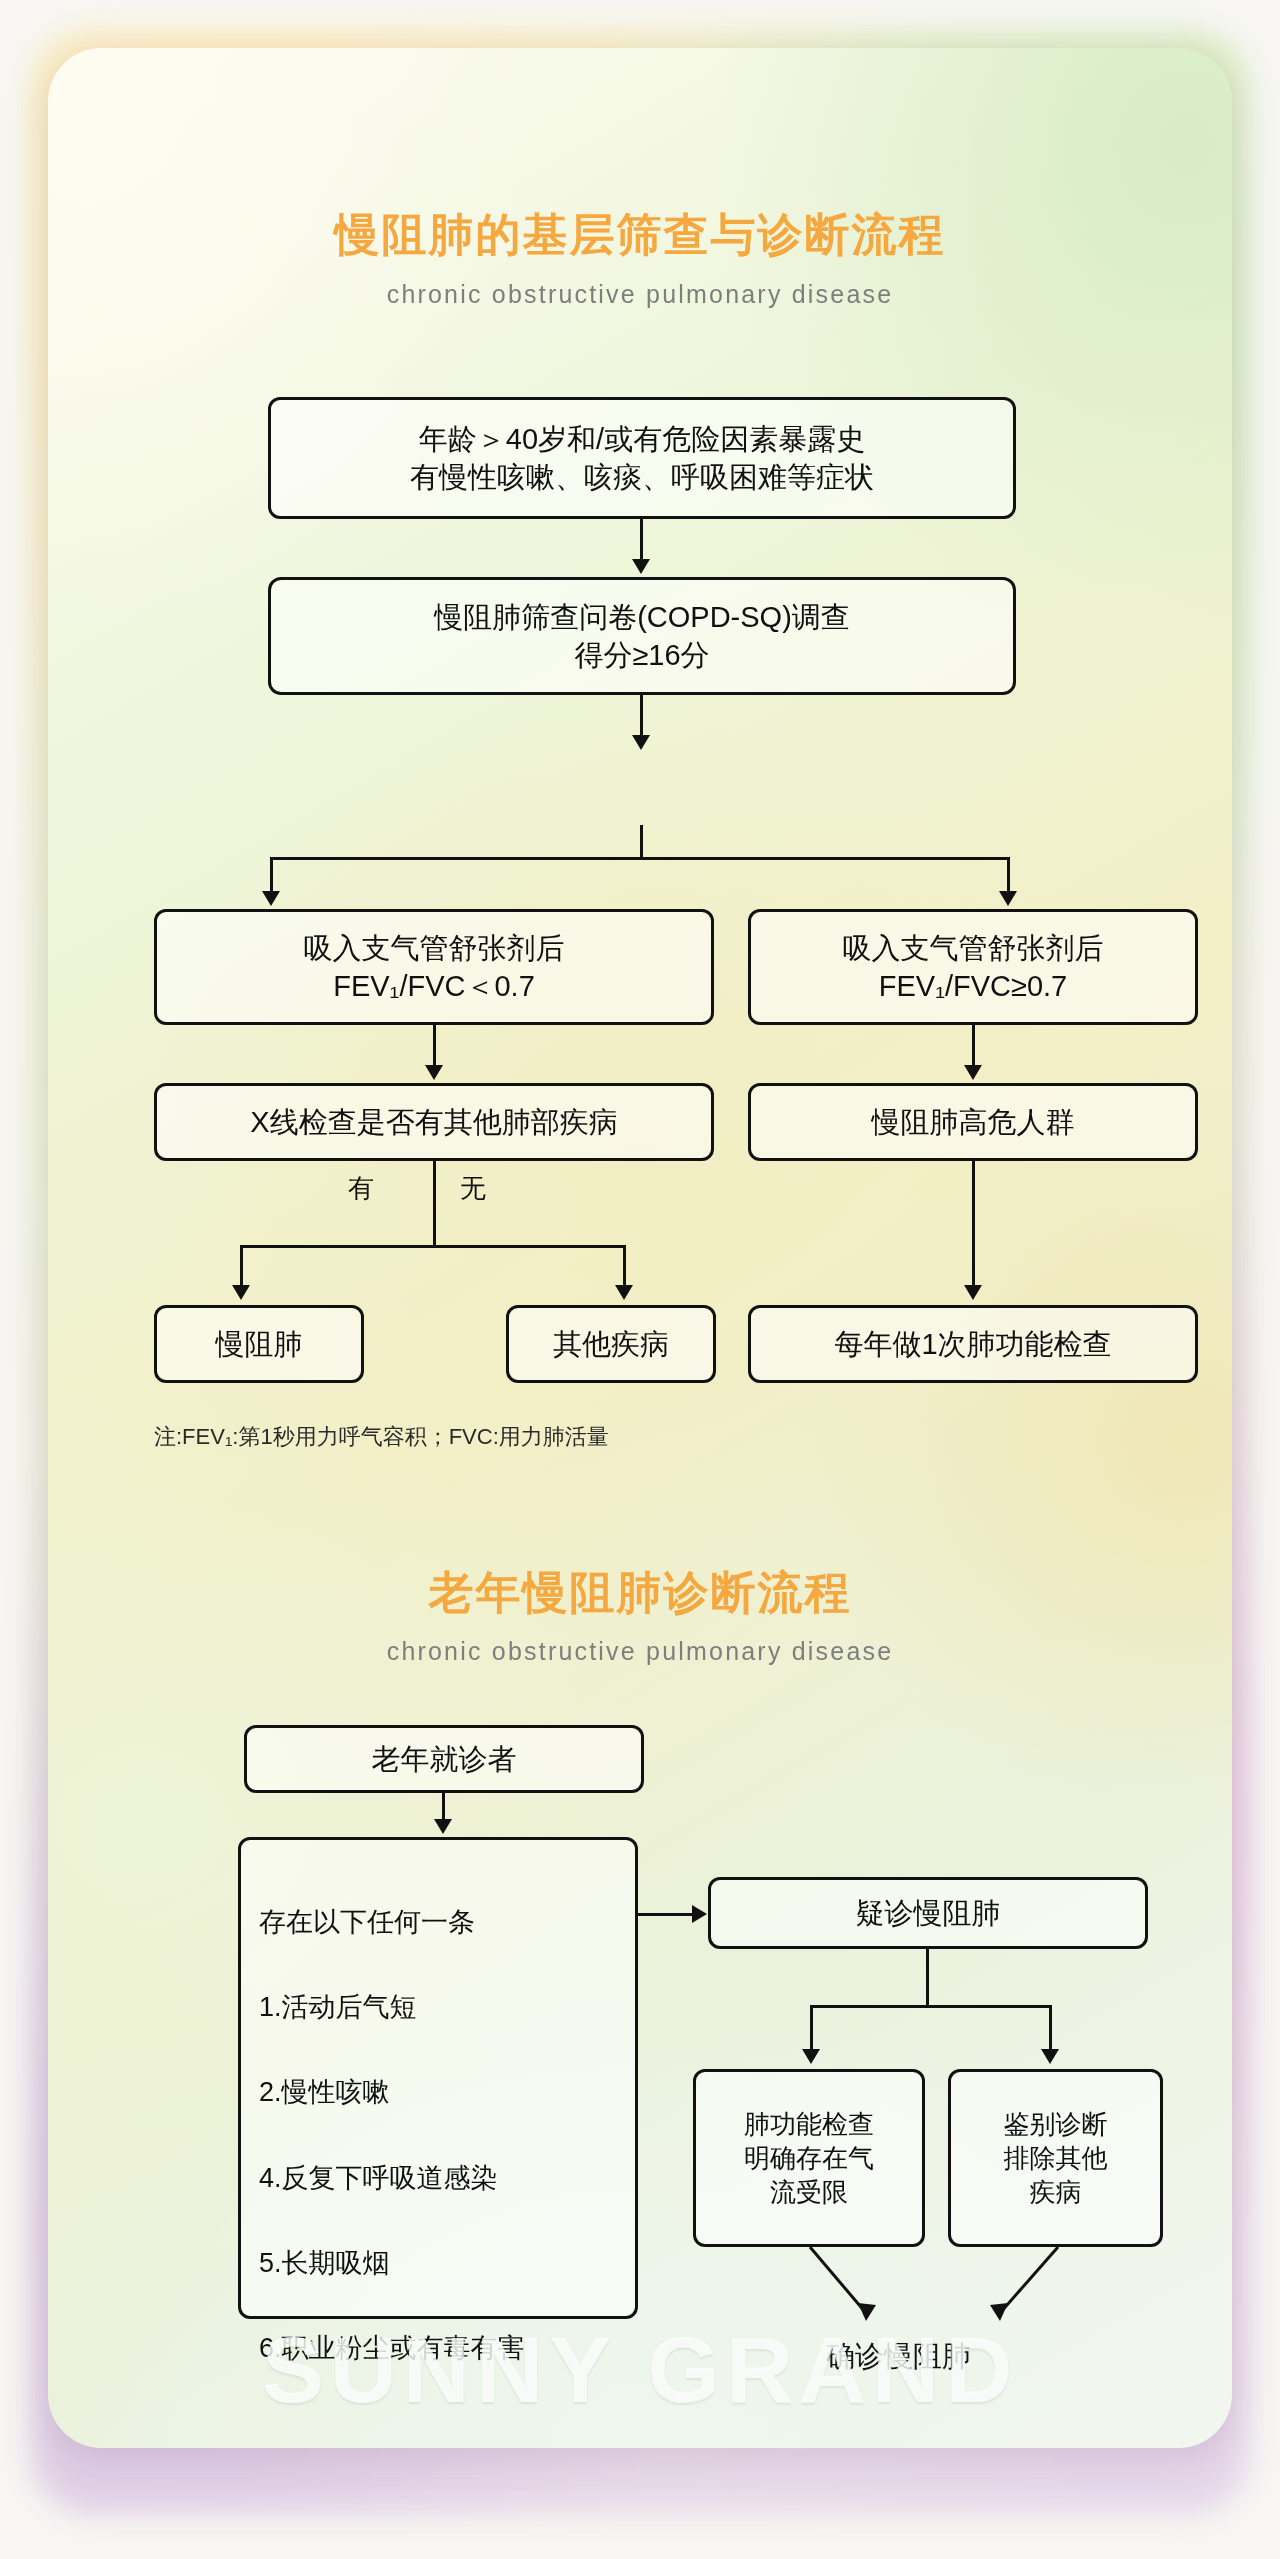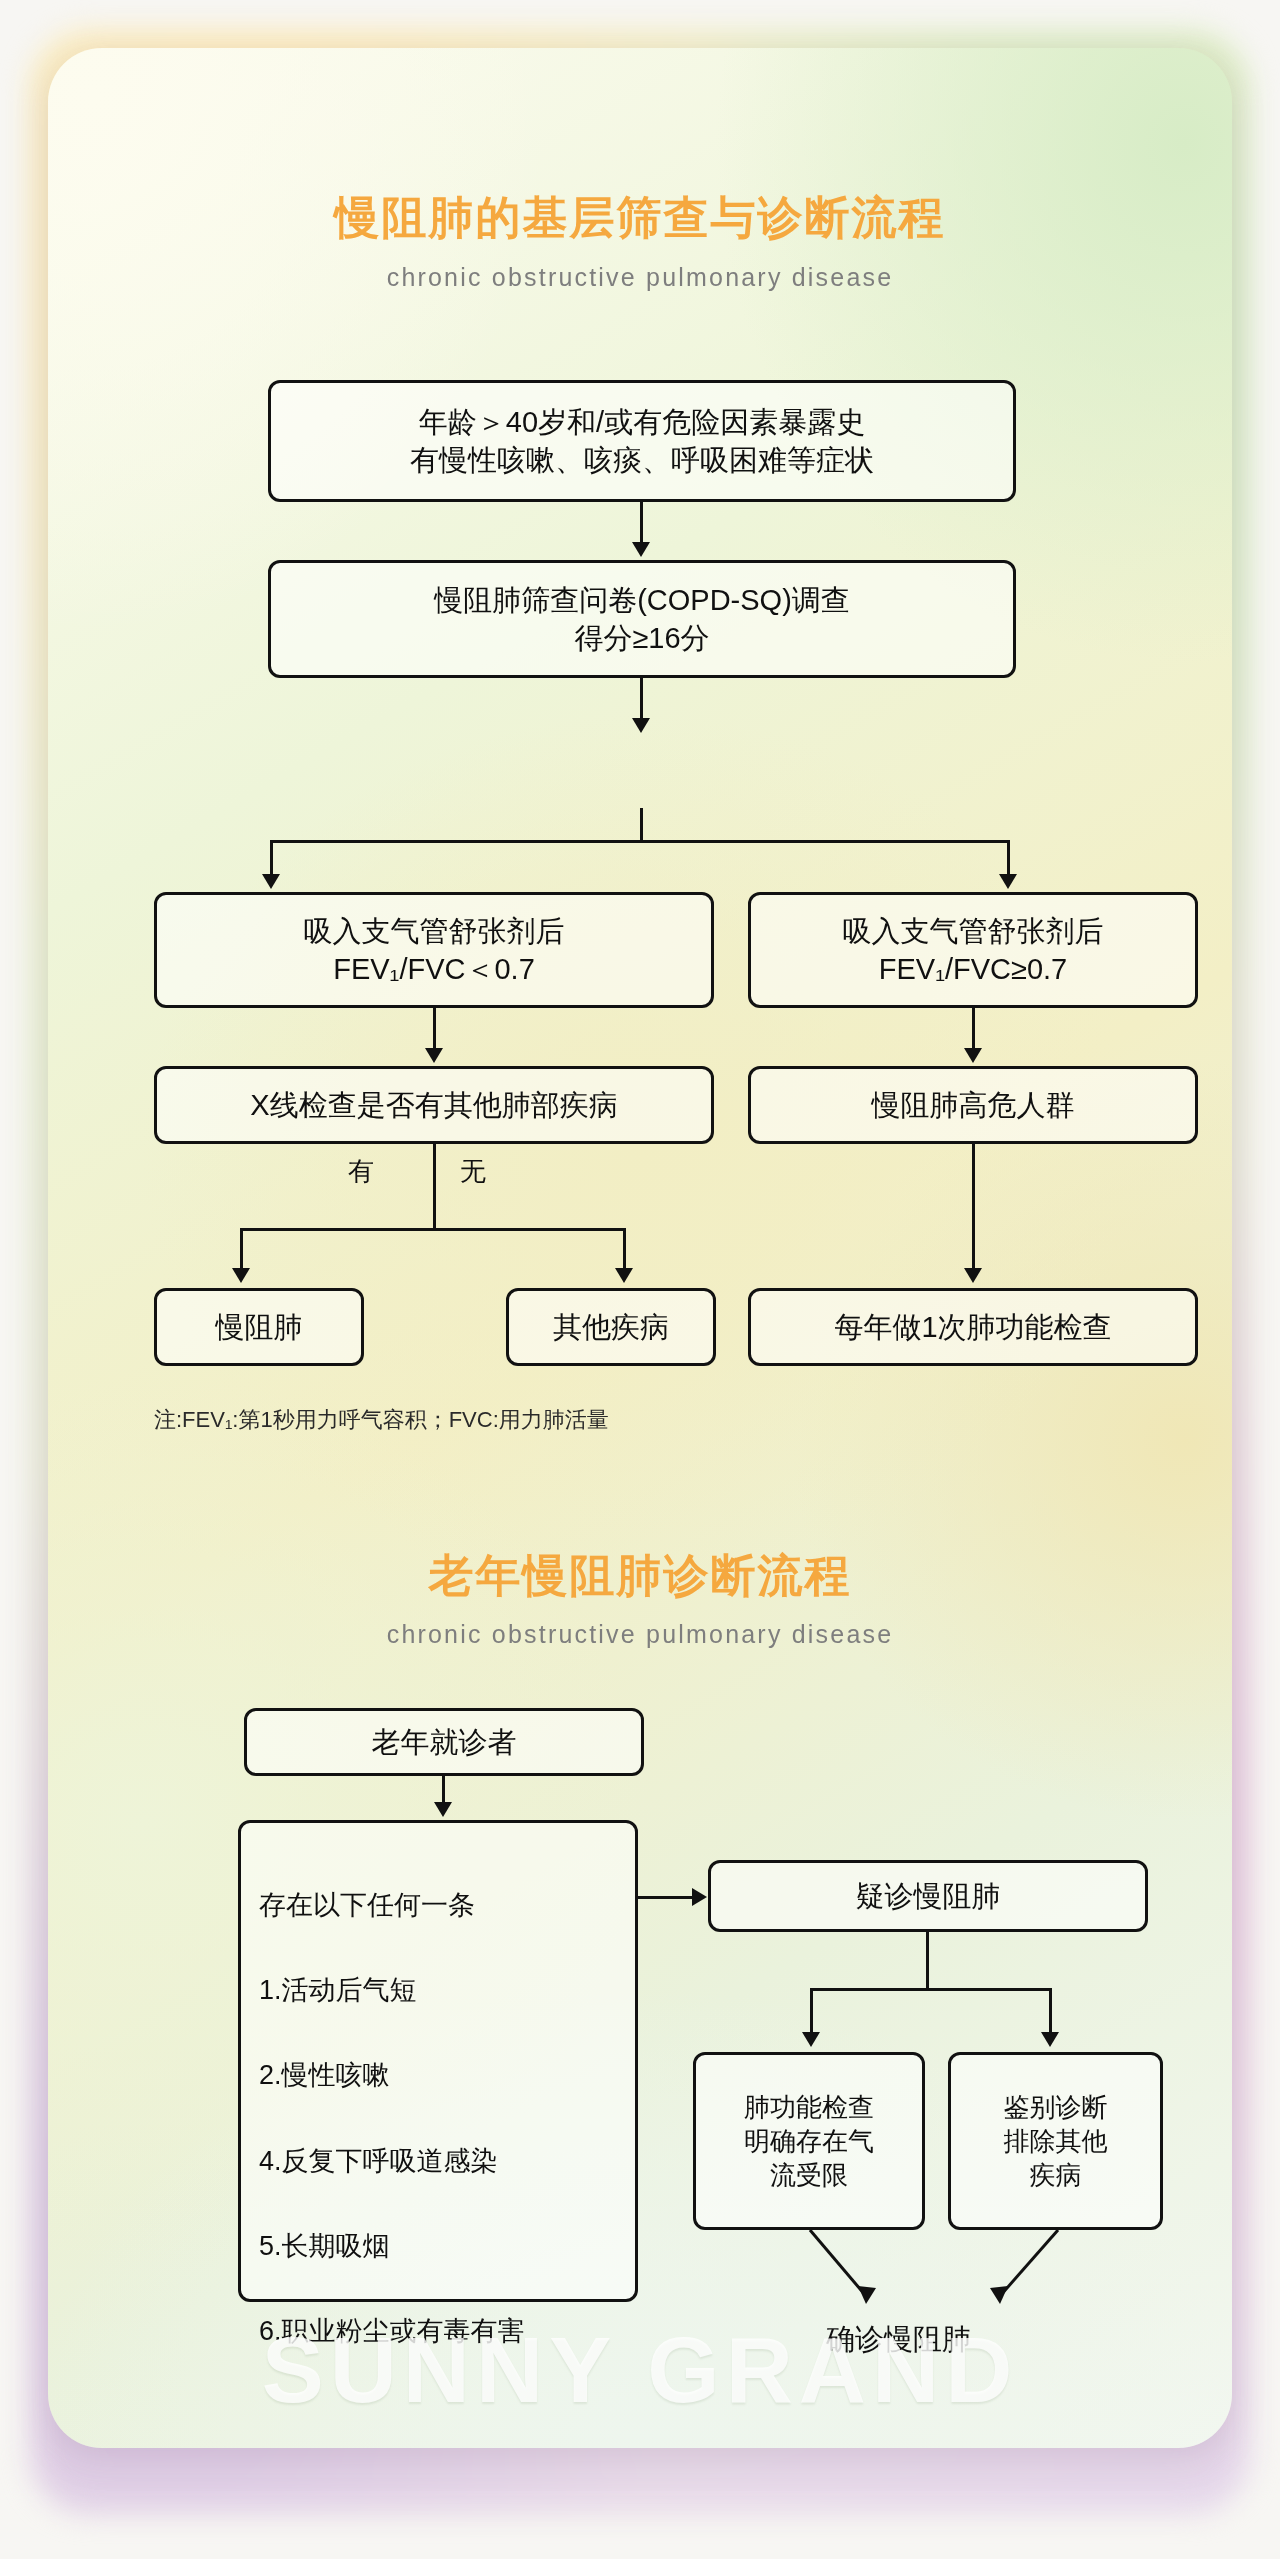--- a/index.html
+++ b/index.html
@@ -36,21 +36,21 @@
     box-shadow: 0 10px 34px rgba(120,90,130,.18);
     background:
       radial-gradient(ellipse 55% 32% at 4% 2%,   #fdfcef 0%, rgba(253,252,239,0) 70%),
       radial-gradient(ellipse 55% 30% at 96% 4%,  #d7ecc6 0%, rgba(215,236,198,0) 72%),
       radial-gradient(ellipse 60% 26% at 50% 46%, #f2eec4 0%, rgba(242,238,196,0) 70%),
       radial-gradient(ellipse 46% 22% at 96% 58%, #f0e7b6 0%, rgba(240,231,182,0) 72%),
       radial-gradient(ellipse 60% 26% at 8% 74%,  #eef4d8 0%, rgba(238,244,216,0) 72%),
       radial-gradient(ellipse 70% 26% at 50% 100%,#eef6ee 0%, rgba(238,246,238,0) 74%),
       linear-gradient(150deg, #fbfbef 0%, #eef5d9 28%, #f3efc6 52%, #eaf2dc 76%, #f2f7f0 100%);
   }
-  .card-inner { position: absolute; inset: 0; }
+  .card-inner { position: absolute; inset: 0; margin-top: 17px; }
 
   
   .watermark {
     position: absolute;
     left: 0; right: 0; bottom: 24px;
     text-align: center;
     font-size: 93px;
     letter-spacing: 6px;
     font-weight: 700;
     color: rgba(255,255,255,.80);
@@ -151,21 +151,21 @@
     <div class="card-inner">
 
       <div class="sec-title" style="top:140px;">慢阻肺的基层筛查与诊断流程</div>
       <div class="sec-sub" style="top:215px;">chronic obstructive pulmonary disease</div>
 
       <div class="box" style="left:220px; top:332px; width:748px; height:122px;">年龄＞40岁和/或有危险因素暴露史
 有慢性咳嗽、咳痰、呼吸困难等症状</div>
       <div class="vline" style="left:592px; top:454px; height:44px;"></div>
       <div class="arrow-down" style="left:584px; top:494px;"></div>
 
-      <div class="box" style="left:220px; top:512px; width:748px; height:118px;">慢阻肺筛查问卷(COPD-SQ)调查
+      <div class="box" style="left:220px; top:512px; width:748px; height:118px;border-radius:13px;">慢阻肺筛查问卷(COPD-SQ)调查
 得分≥16分</div>
       <div class="vline" style="left:592px; top:630px; height:44px;"></div>
       <div class="arrow-down" style="left:584px; top:670px;"></div>
 
 
       <div class="vline" style="left:592px; top:760px; height:34px;"></div>
       <div class="hline" style="left:222px; top:792px; width:740px;"></div>
       <div class="vline" style="left:222px; top:792px; height:38px;"></div>
       <div class="arrow-down" style="left:214px; top:826px;"></div>
       <div class="vline" style="left:959px; top:792px; height:38px;"></div>

